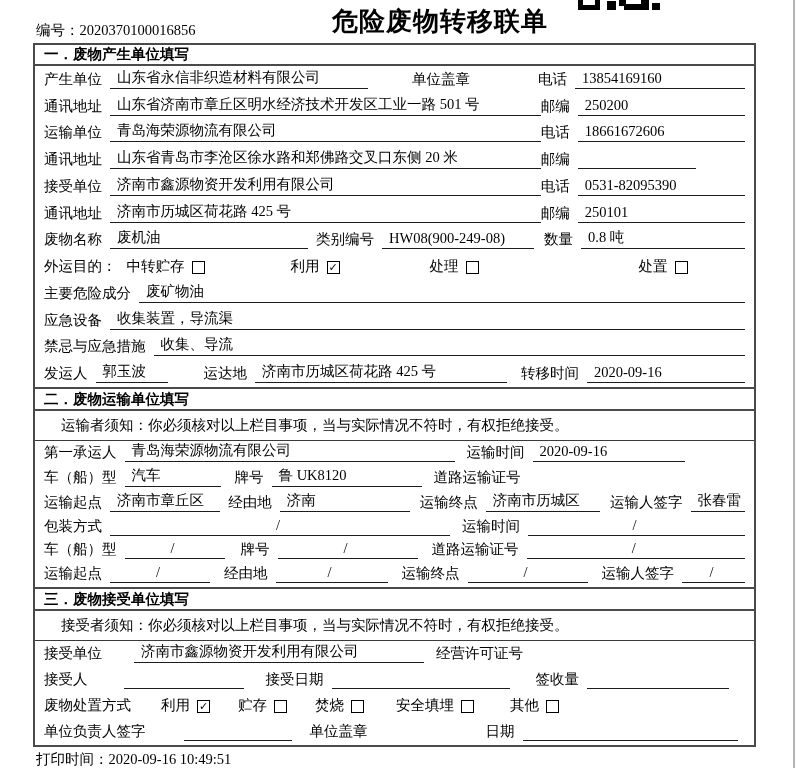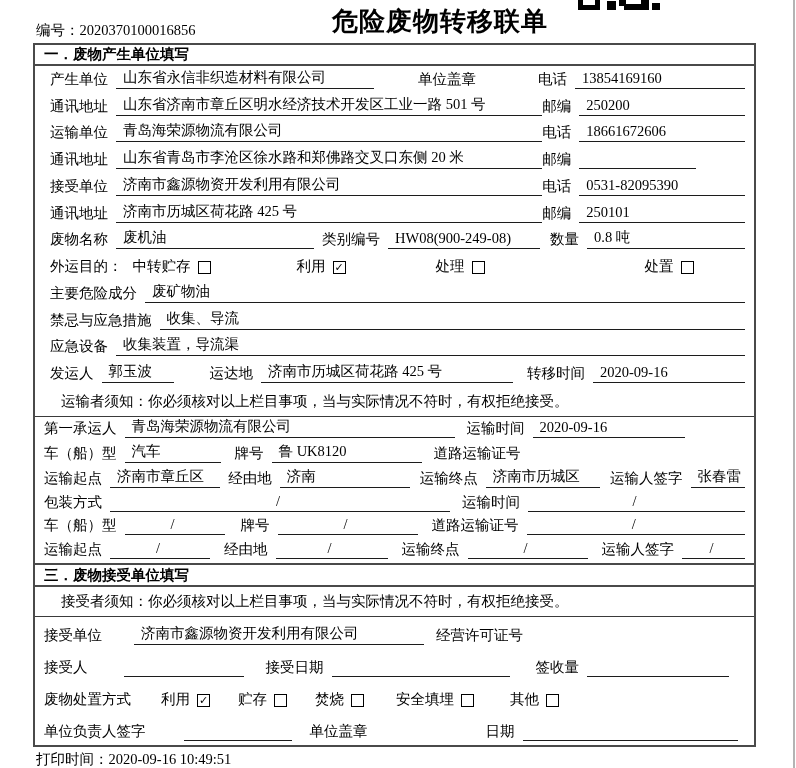--- a/index.html
+++ b/index.html
@@ -27,21 +27,21 @@
     border:2px solid #4a4a4a; display:flex; flex-direction:column;
   }
   .sec-h {
     height:21px; flex:0 0 21px; display:flex; align-items:center;
     padding:0 9px; font-weight:bold; font-size:14.5px;
     font-family:"Liberation Sans","DejaVu Sans",sans-serif;
     border-bottom:2px solid #4a4a4a;
   }
   .sec-h.mid { border-top:2px solid #4a4a4a; height:24px; flex:0 0 24px; }
   .rows { display:flex; flex-direction:column; }
-  .rows-s1 { height:321px; flex:0 0 321px;padding-left:6px; }
+  .rows-s1 { height:321px; flex:0 0 321px; }
   .rows-s2 { height:146px; flex:0 0 146px; }
   .rows-s3 { flex:1; }
   .row {
     flex:1; display:flex; align-items:flex-end;
     padding:0 9px 4px 9px; white-space:nowrap;
   }
   .notice-row {
     height:30px; flex:0 0 30px; display:flex; align-items:center;
     padding:0 26px; border-bottom:1.5px solid #3a3a3a; white-space:nowrap;
   }
@@ -168,39 +168,40 @@
         <span class="cb"></span>
       </span>
     </div>
 
     <div class="row">
       <span class="lbl">主要危险成分</span>
       <span class="val fill">废矿物油</span>
     </div>
 
     <div class="row">
+      <span class="lbl">应急设备</span>
+      <span class="val fill">收集装置，导流渠</span>
+    </div>
+
+    <div class="row">
       <span class="lbl">禁忌与应急措施</span>
       <span class="val fill">收集、导流</span>
-    </div>
-
-    <div class="row">
-      <span class="lbl">应急设备</span>
-      <span class="val fill">收集装置，导流渠</span>
     </div>
 
     <div class="row">
       <span class="lbl">发运人</span>
       <span class="val" style="width:72px">郭玉波</span>
       <span class="lbl" style="margin-left:36px">运达地</span>
       <span class="val" style="width:252px">济南市历城区荷花路 425 号</span>
       <span class="lbl" style="margin-left:14px">转移时间</span>
       <span class="val fill">2020-09-16</span>
     </div>
   </div>
 
+  <div class="sec-h mid">二．废物运输单位填写</div>
   <div class="notice-row">
     <span>运输者须知：</span>
     <span>你必须核对以上栏目事项，当与实际情况不符时，有权拒绝接受。</span>
   </div>
   <div class="rows rows-s2">
 
     <div class="row">
       <span class="lbl">第一承运人</span>
       <span class="val" style="width:330px">青岛海荣源物流有限公司</span>
       <span class="lbl" style="margin-left:12px">运输时间</span>

